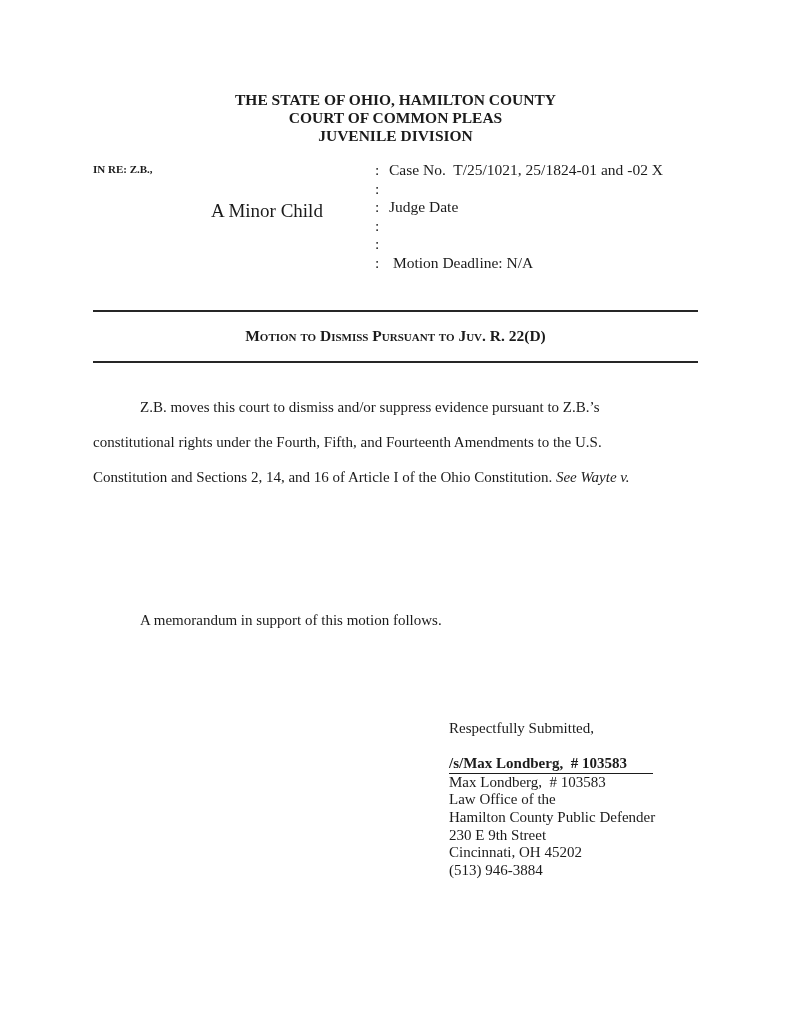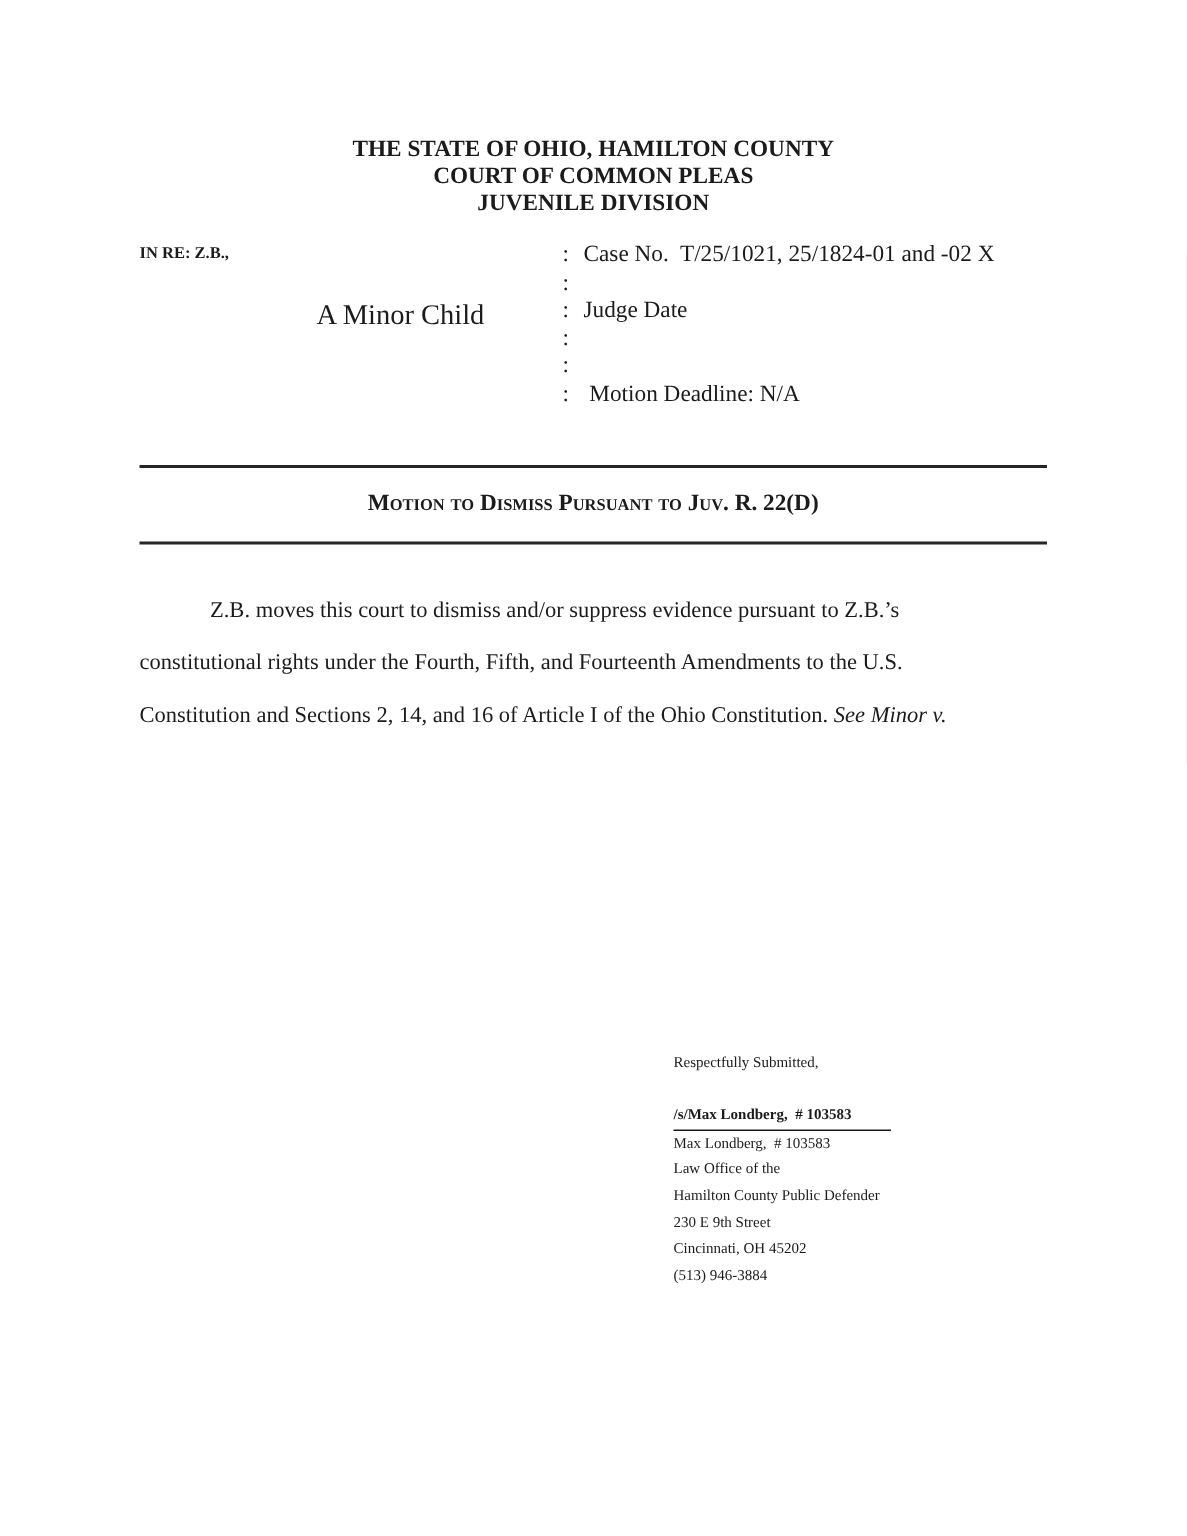--- a/index.html
+++ b/index.html
@@ -55,22 +55,22 @@
   }
   .body-par .indent { padding-left: 47px; display: inline-block; }
   .italic { font-style: italic; }
   .memo-line {
     position: absolute; top: 611px; left: 140px;
     font-size: 15px; line-height: 18px;
   }
 
   
   .sig-block {
-    position: absolute; top: 700px; left: 449px;
-    font-size: 10px; line-height: 17.6px;
+    position: absolute; top: 720px; left: 449px;
+    font-size: 15px; line-height: 17.6px;
   }
   .sig-esign {
     margin-top: 17.6px;
     font-weight: bold;
   }
   .sig-esign .t {
     display: inline-block;
     border-bottom: 1.7px solid #1b1b1b;
     padding-right: 26px;
   }
@@ -116,23 +116,26 @@
 
   <div class="rule rule-top"></div>
   <div class="motion-title">
     <span class="t">Motion to Dismiss Pursuant to Juv. R. 22(D)</span>
   </div>
   <div class="rule rule-bottom"></div>
 
   <div class="body-par">
     <div><span class="indent t">Z.B. moves this court to dismiss and/or suppress evidence pursuant to Z.B.’s</span></div>
     <div><span class="t">constitutional rights under the Fourth, Fifth, and Fourteenth Amendments to the U.S.</span></div>
-    <div><span class="t">Constitution and Sections 2, 14, and 16 of Article I of the Ohio Constitution. </span><span class="t italic">See Minor v.</span></div>
+    <div><span class="t">Constitution and Sections 2, 14, and 16 of Article I of the Ohio Constitution. </span><span class="t italic">See Wayte v.</span></div>
   </div>
 
+  <div class="memo-line">
+    <span class="t">A memorandum in support of this motion follows.</span>
+  </div>
 
   <div class="sig-block">
     <div><span class="t">Respectfully Submitted,</span></div>
     <div class="sig-esign"><span class="t">/s/Max Londberg,  # 103583</span></div>
     <div><span class="t">Max Londberg,  # 103583</span></div>
     <div><span class="t">Law Office of the</span></div>
     <div><span class="t">Hamilton County Public Defender</span></div>
     <div><span class="t">230 E 9th Street</span></div>
     <div><span class="t">Cincinnati, OH 45202</span></div>
     <div><span class="t">(513) 946-3884</span></div>

